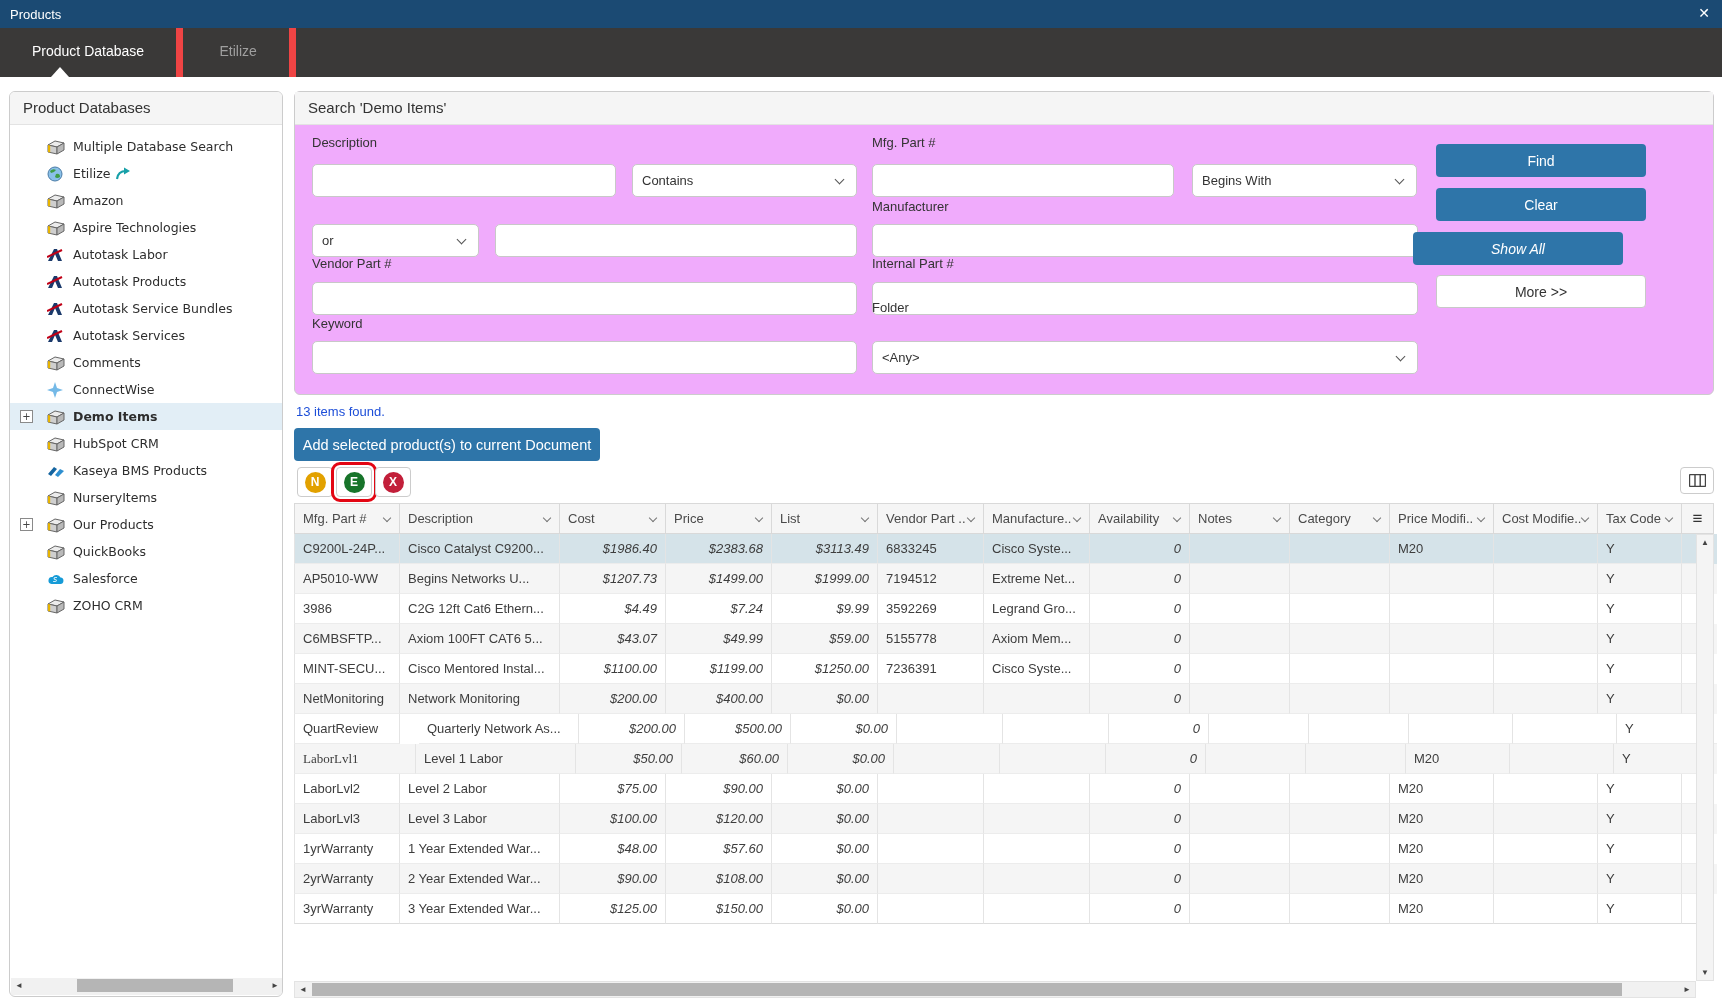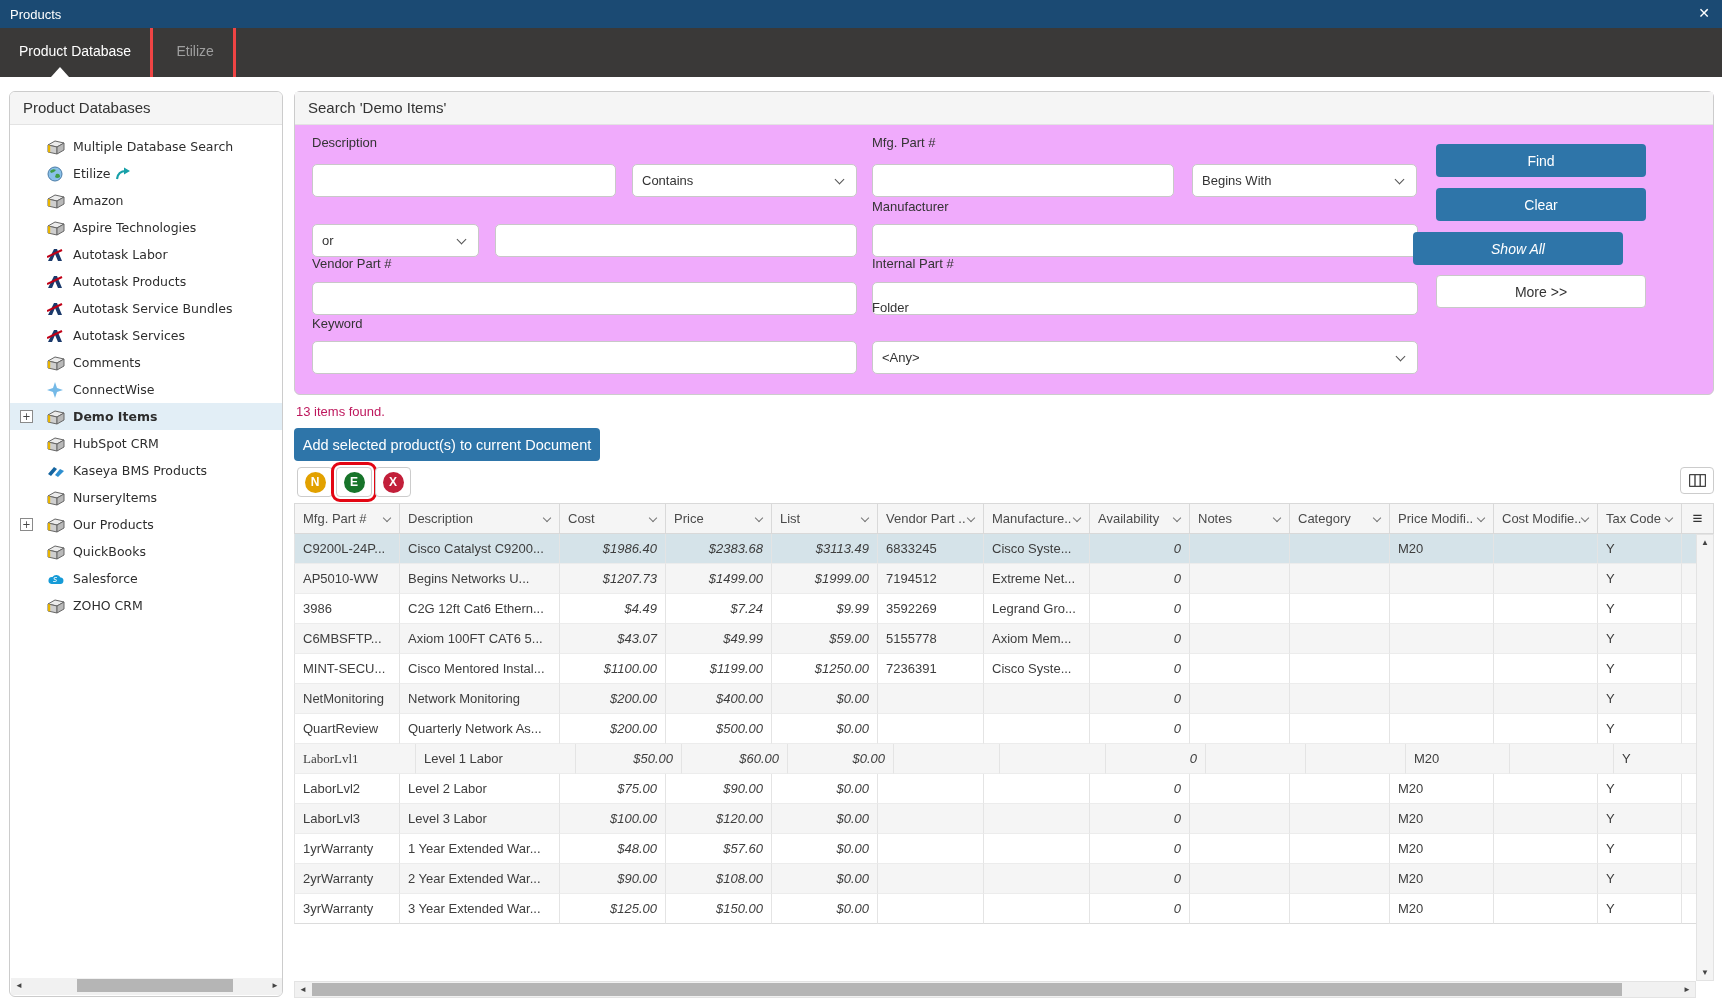--- a/index.html
+++ b/index.html
@@ -7,22 +7,22 @@
               font-family:"Liberation Sans",sans-serif; color:#333; }
 
   
   .titlebar { position:absolute; left:0; top:0; width:1722px; height:28px; background:#1b4a73;
               display:flex; align-items:center; }
   .titlebar .title { color:#fff; font-size:13px; padding-left:10px; }
   .titlebar .close { position:absolute; right:12px; top:5px; color:#fff; font-size:14px; cursor:pointer; }
 
   
   .tabbar { position:absolute; left:0; top:28px; width:1722px; height:49px; background:#3a3938; }
-  .tab { display:inline-block; height:49px; line-height:46px; padding:0 19px; font-size:14px;
-         color:#9f9f9f; border-right:3px solid #ef4444; vertical-align:top; cursor:pointer; }
+  .tab { display:inline-block; height:49px; line-height:46px; padding:0 32px; font-size:14px;
+         color:#9f9f9f; border-right:7px solid #ef4444; vertical-align:top; cursor:pointer; }
   .tab.active { color:#fff; }
   .tab-caret { position:absolute; left:51px; bottom:0; width:0; height:0;
                border-left:9px solid transparent; border-right:9px solid transparent;
                border-bottom:10px solid #fff; }
 
   
   .sidebar { position:absolute; left:9px; top:91px; width:274px; height:906px;
              border:1px solid #ccc; border-radius:6px; background:#fff; overflow:hidden; }
   .panel-header { height:33px; background:#f5f5f5; border-bottom:1px solid #e3e3e3;
                   font-size:15px; color:#333; line-height:32px; padding-left:13px; }
@@ -58,21 +58,21 @@
   .chev { display:inline-block; width:7px; height:7px; border-right:1.6px solid #555;
           border-bottom:1.6px solid #555; transform:rotate(45deg); }
   .btn-blue { position:absolute; width:210px; height:33px; background:#2e75a9; color:#fff;
               border:none; border-radius:4px; font-size:14px; font-family:"Liberation Sans",sans-serif;
               cursor:pointer; }
   .btn-white { position:absolute; width:210px; height:33px; background:#fff; color:#333;
                border:1px solid #c8c8c8; border-radius:4px; font-size:14px;
                font-family:"Liberation Sans",sans-serif; cursor:pointer; }
 
   
-  .count-text { position:absolute; left:296px; top:404px; font-size:13px; color:#be185d; }
+  .count-text { position:absolute; left:296px; top:404px; font-size:13px; color:#1d4ed8; }
   .add-btn { position:absolute; left:294px; top:428px; width:306px; height:33px;
              background:#2e75a9; color:#fff; border:none; border-radius:4px; font-size:14.5px;
              font-family:"Liberation Sans",sans-serif; cursor:pointer; }
   .mini-btn { position:absolute; top:467px; width:36px; height:30px; background:#fff;
               border:1px solid #ccc; border-radius:4px; display:flex; align-items:center;
               justify-content:center; cursor:pointer; }
   .mini-btn.hl { outline:3px solid #e30613; outline-offset:2px; }
   .mini-btn .ball { width:21px; height:21px; border-radius:50%; color:#fff; font-size:12px;
               font-weight:bold; text-align:center; line-height:21px; }
   .cols-btn { position:absolute; left:1680px; top:467px; width:34px; height:27px; background:#fff;
@@ -493,21 +493,21 @@
       <div class="td r" style="width: 100px;">0</div>
       <div class="td" style="width: 100px;"></div>
       <div class="td" style="width: 100px;"></div>
       <div class="td" style="width: 104px;"></div>
       <div class="td" style="width: 104px;"></div>
       <div class="td" style="width: 84px;">Y</div>
       <div class="td" style="width: 14px; border-right: none;"></div>
     </div>
     <div class="tr">
       <div class="td" style="width: 106px;">QuartReview</div>
-      <div class="td" style="width: 160px;">Quarterly Network As...</div>
+      <div class="td" style="width: 160px; margin-left: 19px;">Quarterly Network As...</div>
       <div class="td r" style="width: 106px;">$200.00</div>
       <div class="td r" style="width: 106px;">$500.00</div>
       <div class="td r" style="width: 106px;">$0.00</div>
       <div class="td" style="width: 106px;"></div>
       <div class="td" style="width: 106px;"></div>
       <div class="td r" style="width: 100px;">0</div>
       <div class="td" style="width: 100px;"></div>
       <div class="td" style="width: 100px;"></div>
       <div class="td" style="width: 104px;"></div>
       <div class="td" style="width: 104px;"></div>

